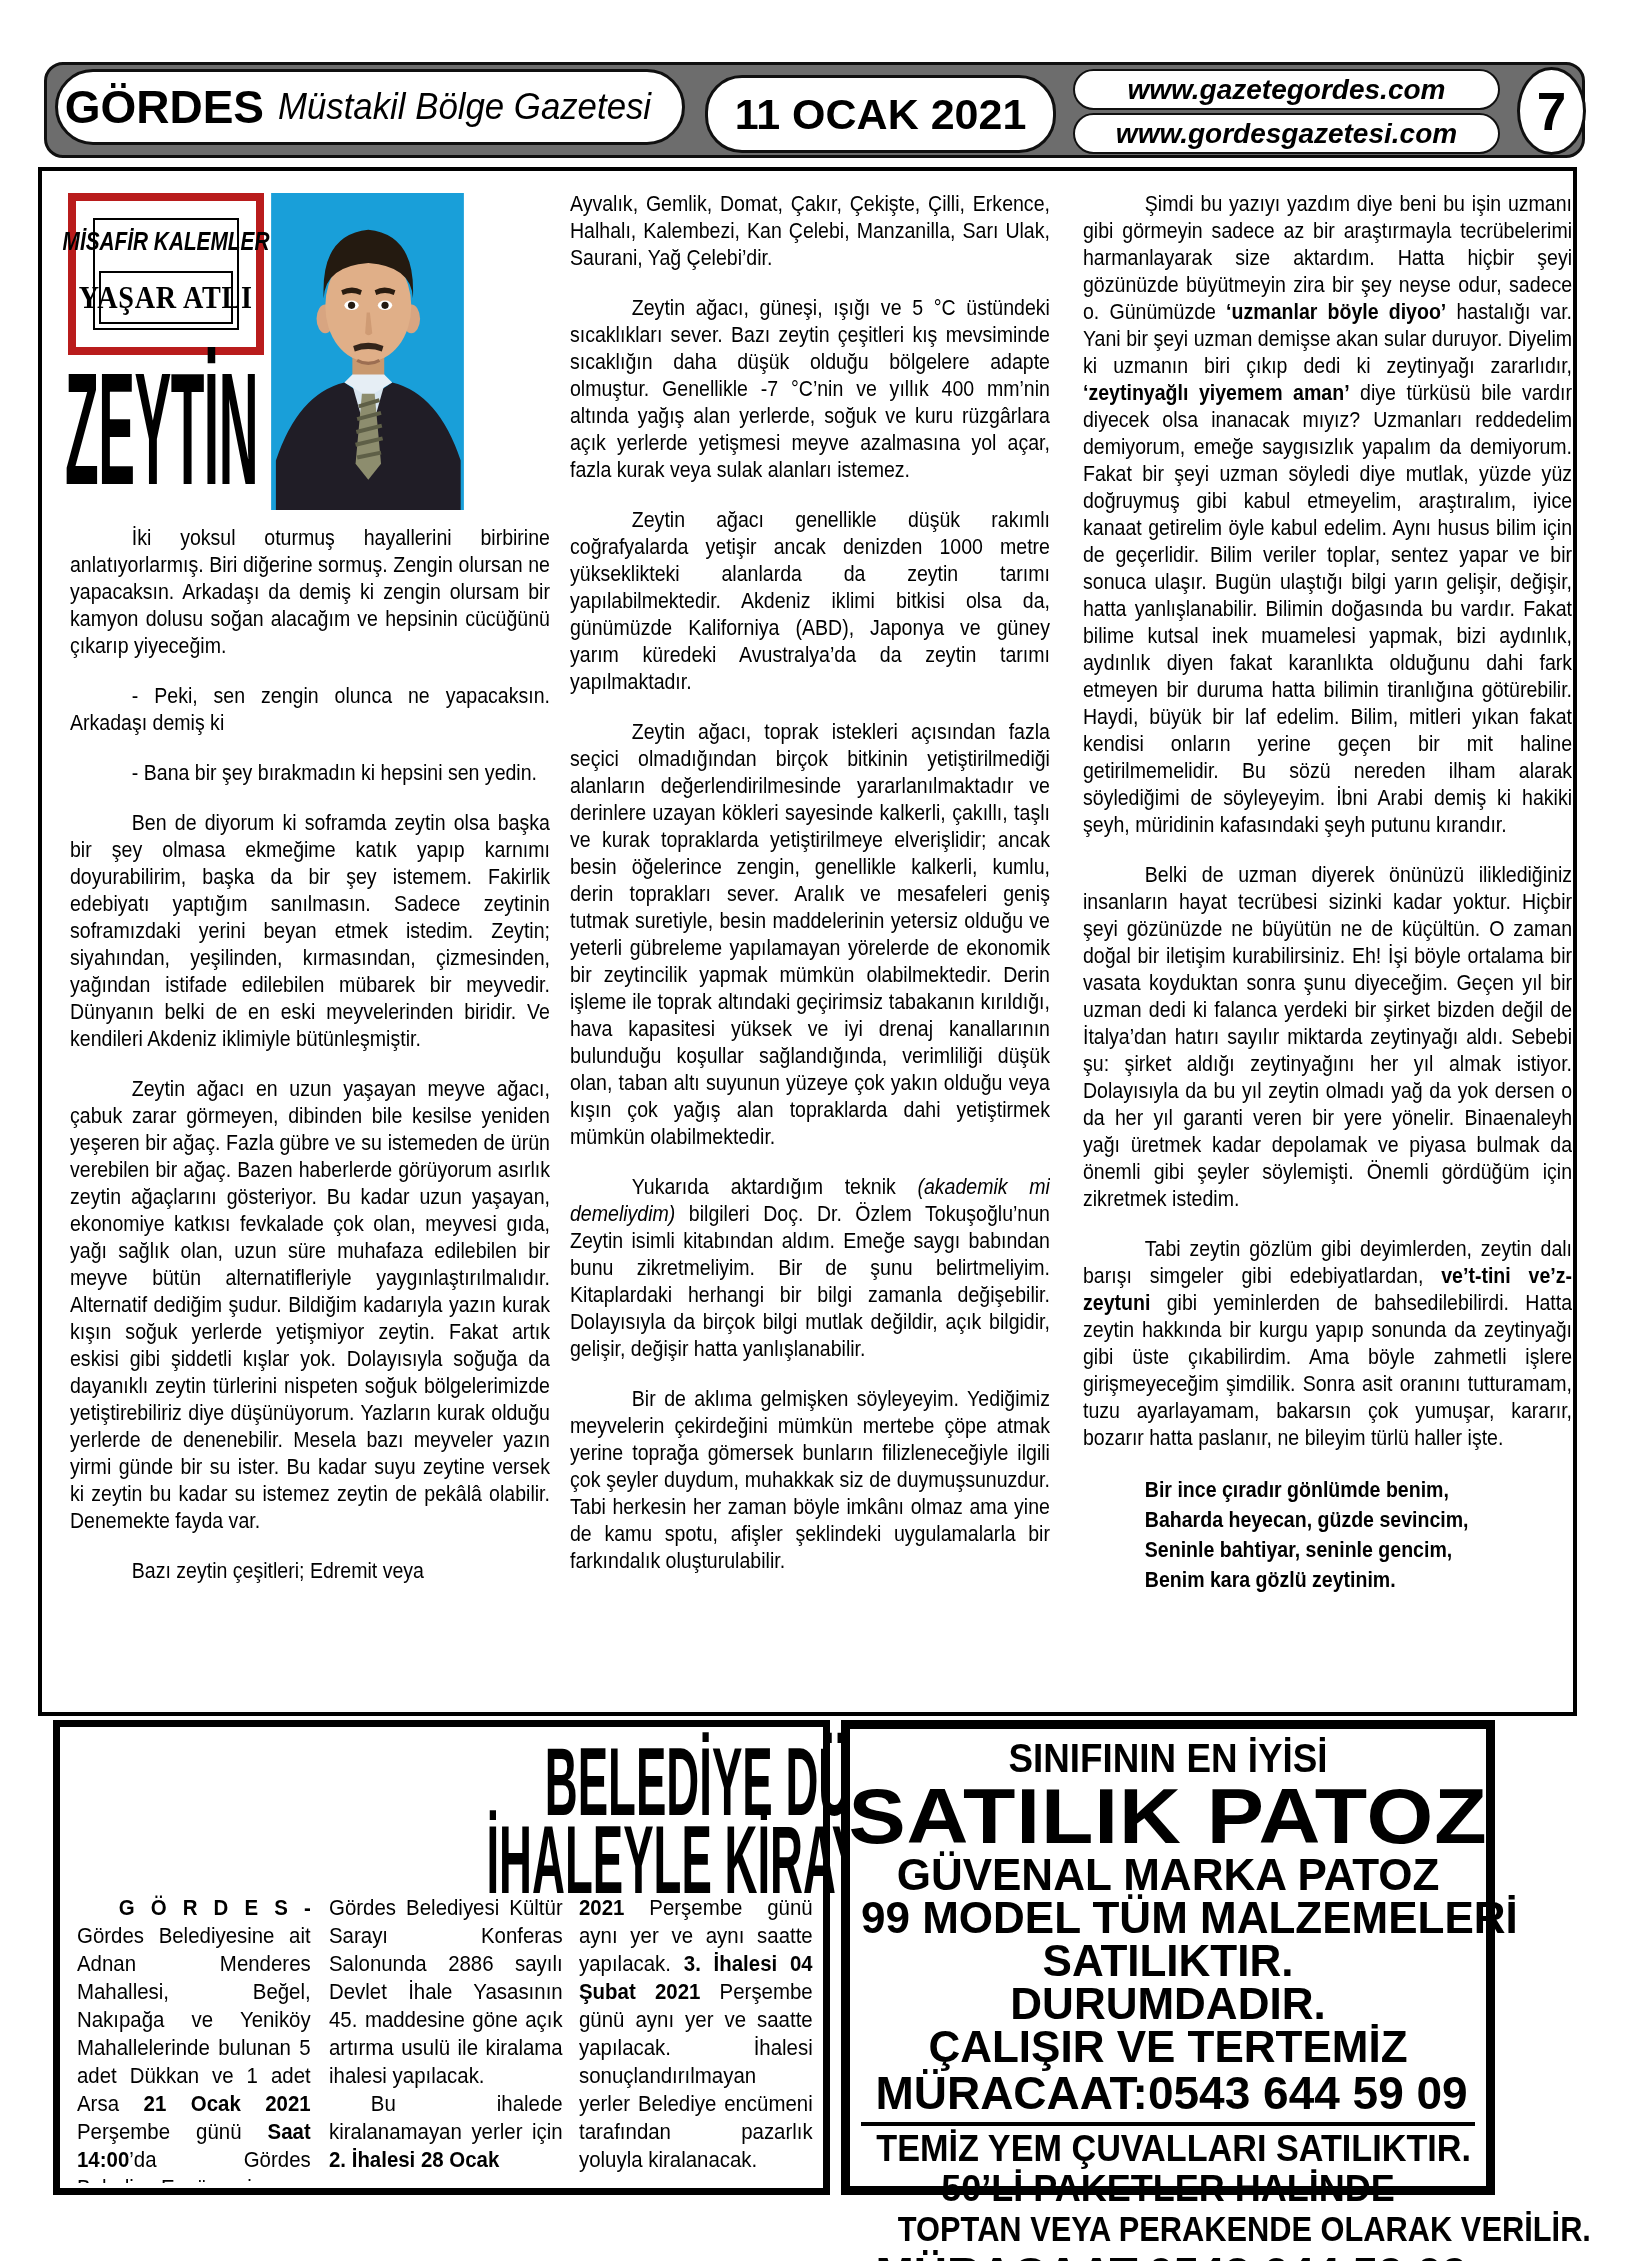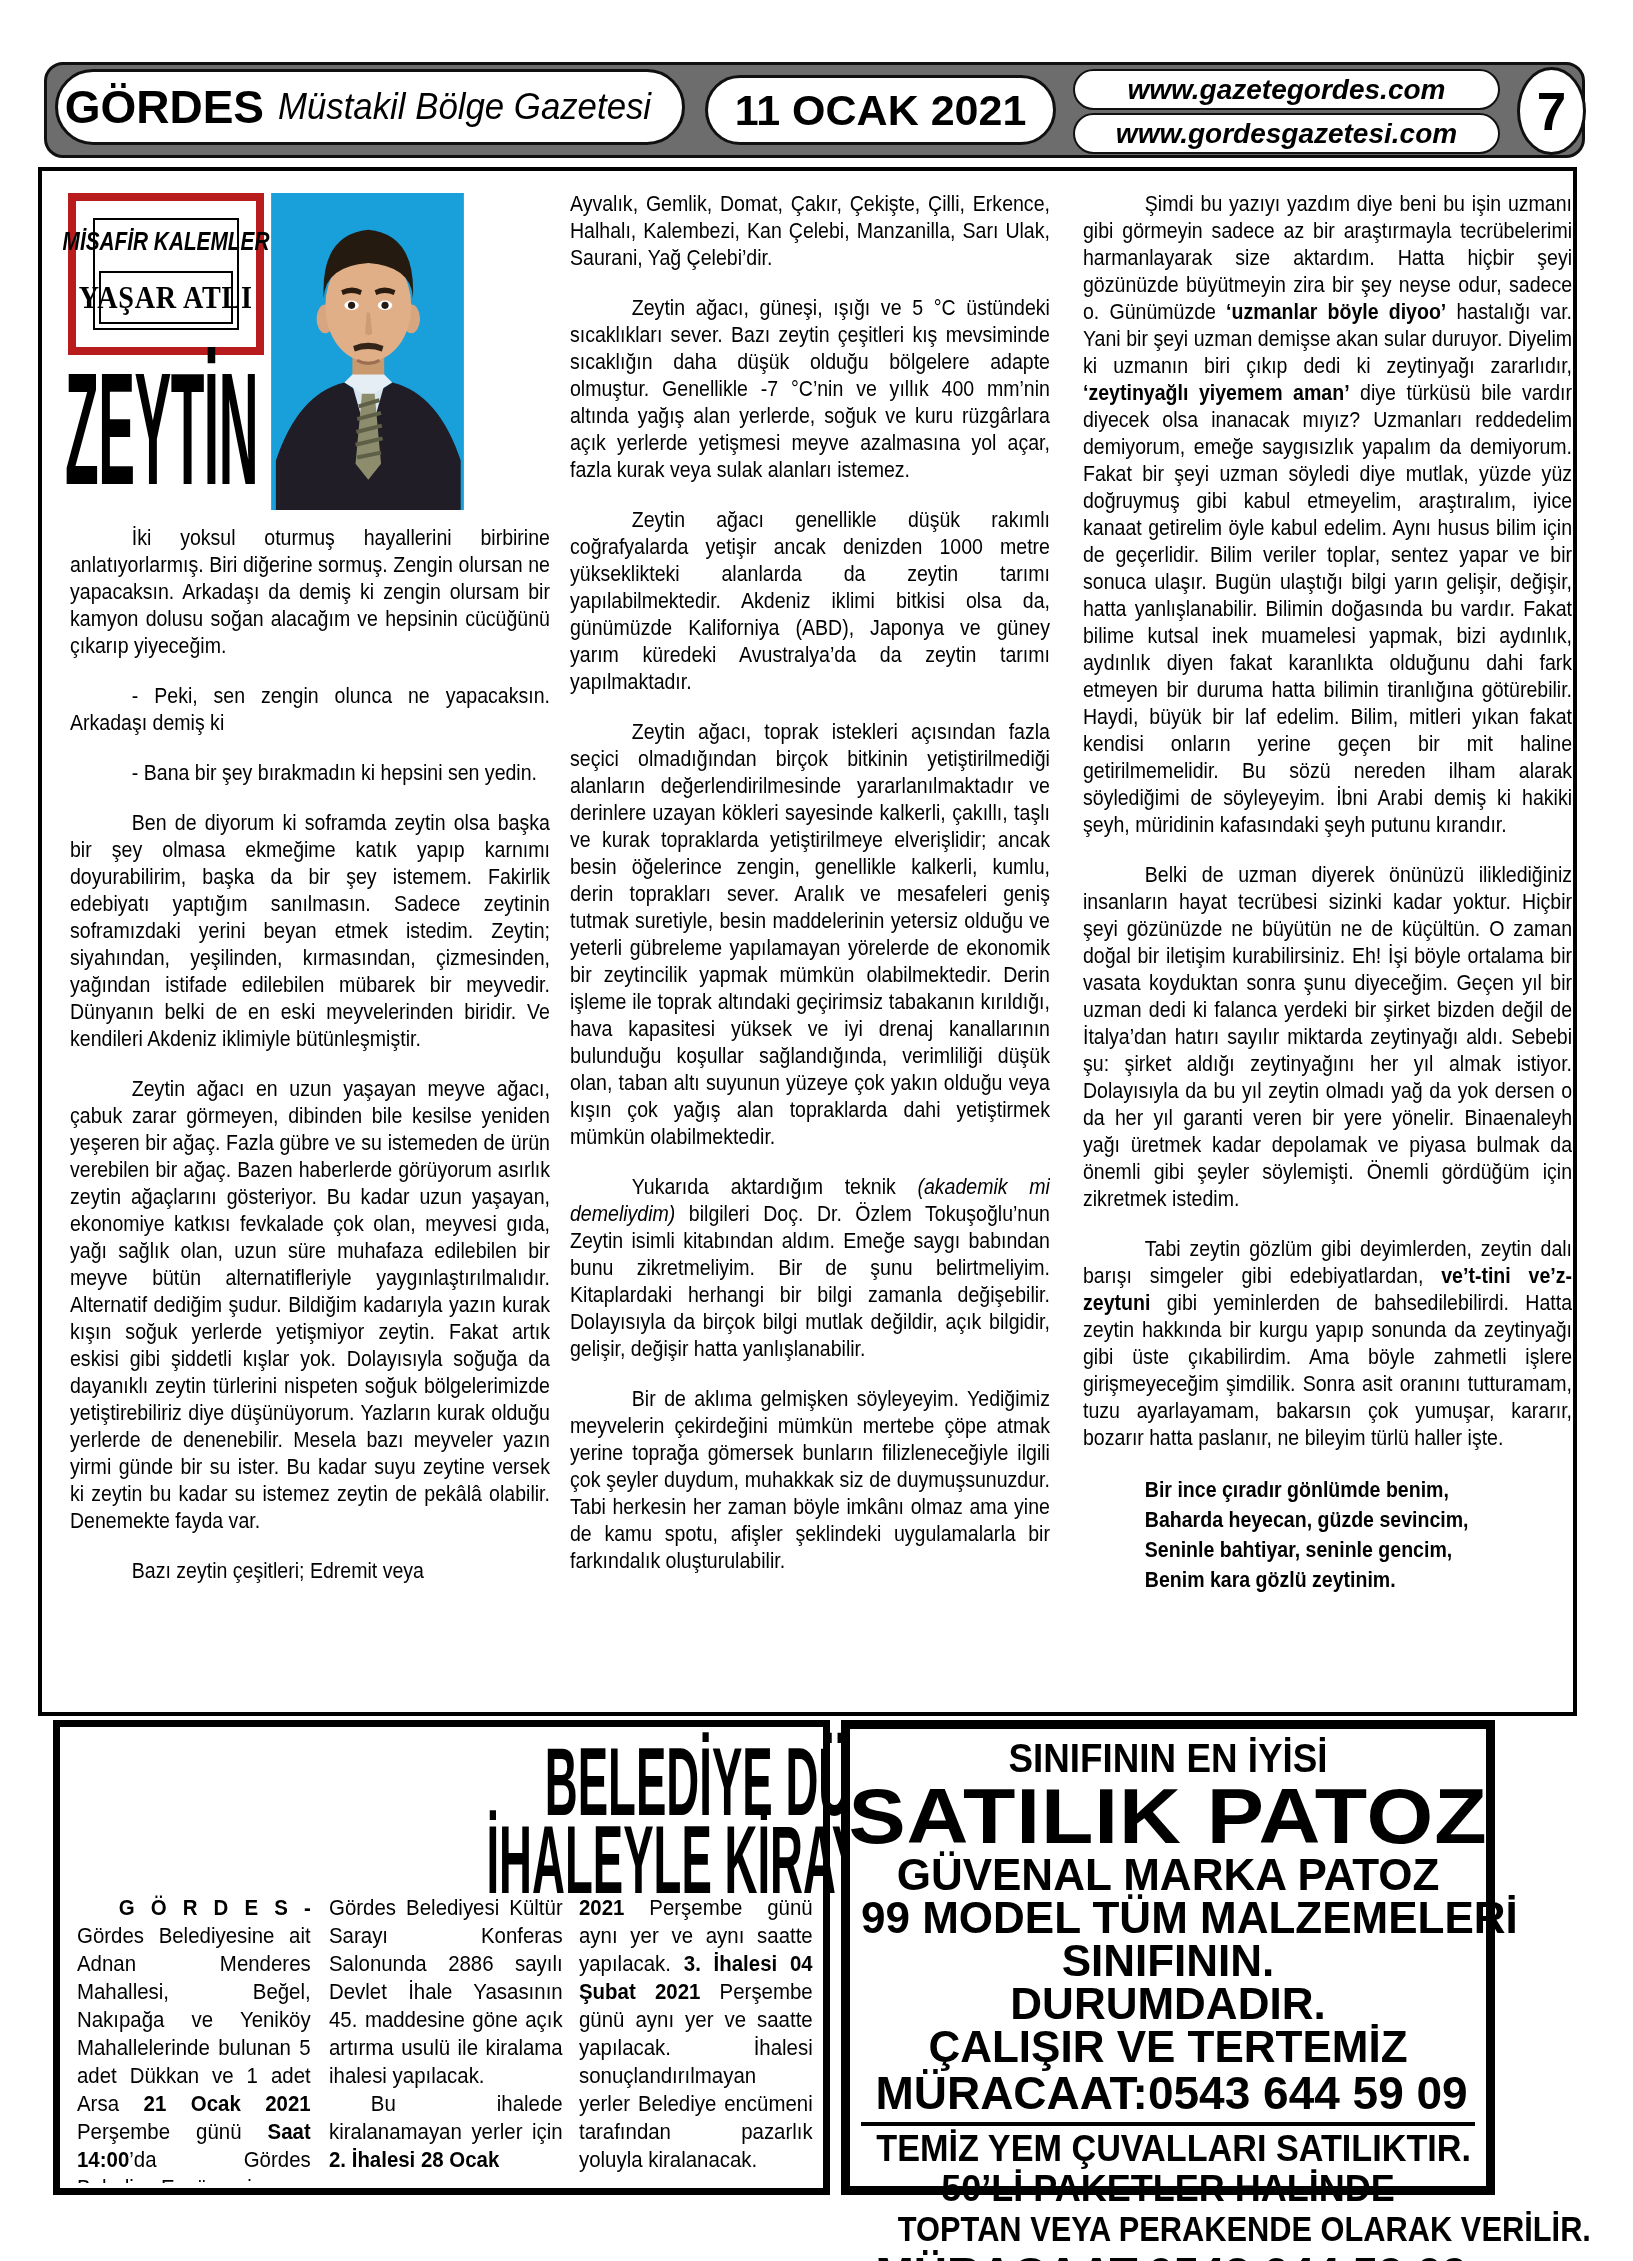--- a/index.html
+++ b/index.html
@@ -9,21 +9,21 @@
     overflow:hidden;
   }
   
   .band{position:absolute;left:44px;top:62px;width:1541px;height:96px;
     background:#6d6d6d;border:3.2px solid #101010;border-radius:19px;box-sizing:border-box;}
   .pill{position:absolute;background:#fff;border:3.2px solid #101010;box-sizing:border-box;
     display:flex;align-items:center;justify-content:center;white-space:nowrap;}
   .brand-pill{left:55px;top:69px;width:630px;height:76px;border-radius:43px;gap:14.4px;}
   .brand-name{font-size:46px;font-weight:bold;letter-spacing:0px;}
   .brand-sub{font-size:37px;font-style:italic;transform:scaleX(.94);transform-origin:left center;}
-  .date-pill{left:705px;top:75px;width:351px;height:70px;border-radius:37px;
+  .date-pill{left:705px;top:75px;width:351px;height:78px;border-radius:37px;
     font-size:43px;font-weight:bold;}
   .url-pill{left:1073px;width:427px;height:41px;border-radius:22px;
     font-size:28px;font-weight:bold;font-style:italic;border-width:2.4px;}
   .url1{top:69px;} .url2{top:113px;}
   .page-badge{left:1517px;top:67px;width:69px;height:88px;border-radius:50%;
     font-size:53px;font-weight:bold;}
   
   .article-box{position:absolute;left:38px;top:167px;width:1539px;height:1549px;
     border:4.8px solid #000;box-sizing:border-box;background:#fff;}
   
@@ -171,21 +171,21 @@
     </div>
   <div class="adl-col adl-c3">
       <p class="para"><span class="b">2021</span><span> Perşembe günü aynı yer ve aynı saatte yapılacak. </span><span class="b">3. İhalesi 04 Şubat 2021</span><span> Perşembe günü aynı yer ve saatte yapılacak. İhalesi sonuçlandırılmayan yerler Belediye encümeni tarafından pazarlık yoluyla kiralanacak.</span></p>
     </div>
 
   <div class="ad-right">
     <div class="adr-line adr-top">SINIFININ EN İYİSİ</div>
     <div class="adr-line adr-head">SATILIK PATOZ</div>
     <div class="adr-line adr-body">GÜVENAL MARKA PATOZ</div>
     <div class="adr-line adr-body">99 MODEL TÜM MALZEMELERİ</div>
-    <div class="adr-line adr-body">SINIFININ.</div>
+    <div class="adr-line adr-body">SATILIKTIR.</div>
     <div class="adr-line adr-body">DURUMDADIR.</div>
     <div class="adr-line adr-body">ÇALIŞIR VE TERTEMİZ</div>
     <div class="adr-contact">
       <span>MÜRACAAT:</span>
       <span>0543 644 59 09</span>
     </div>
     <div class="adr-divider"></div>
     <div class="adr-line adr-s2a">TEMİZ YEM ÇUVALLARI SATILIKTIR.</div>
     <div class="adr-line adr-s2b">50’Lİ PAKETLER HALİNDE</div>
     <div class="adr-line adr-s2c">TOPTAN VEYA PERAKENDE OLARAK VERİLİR.</div>

